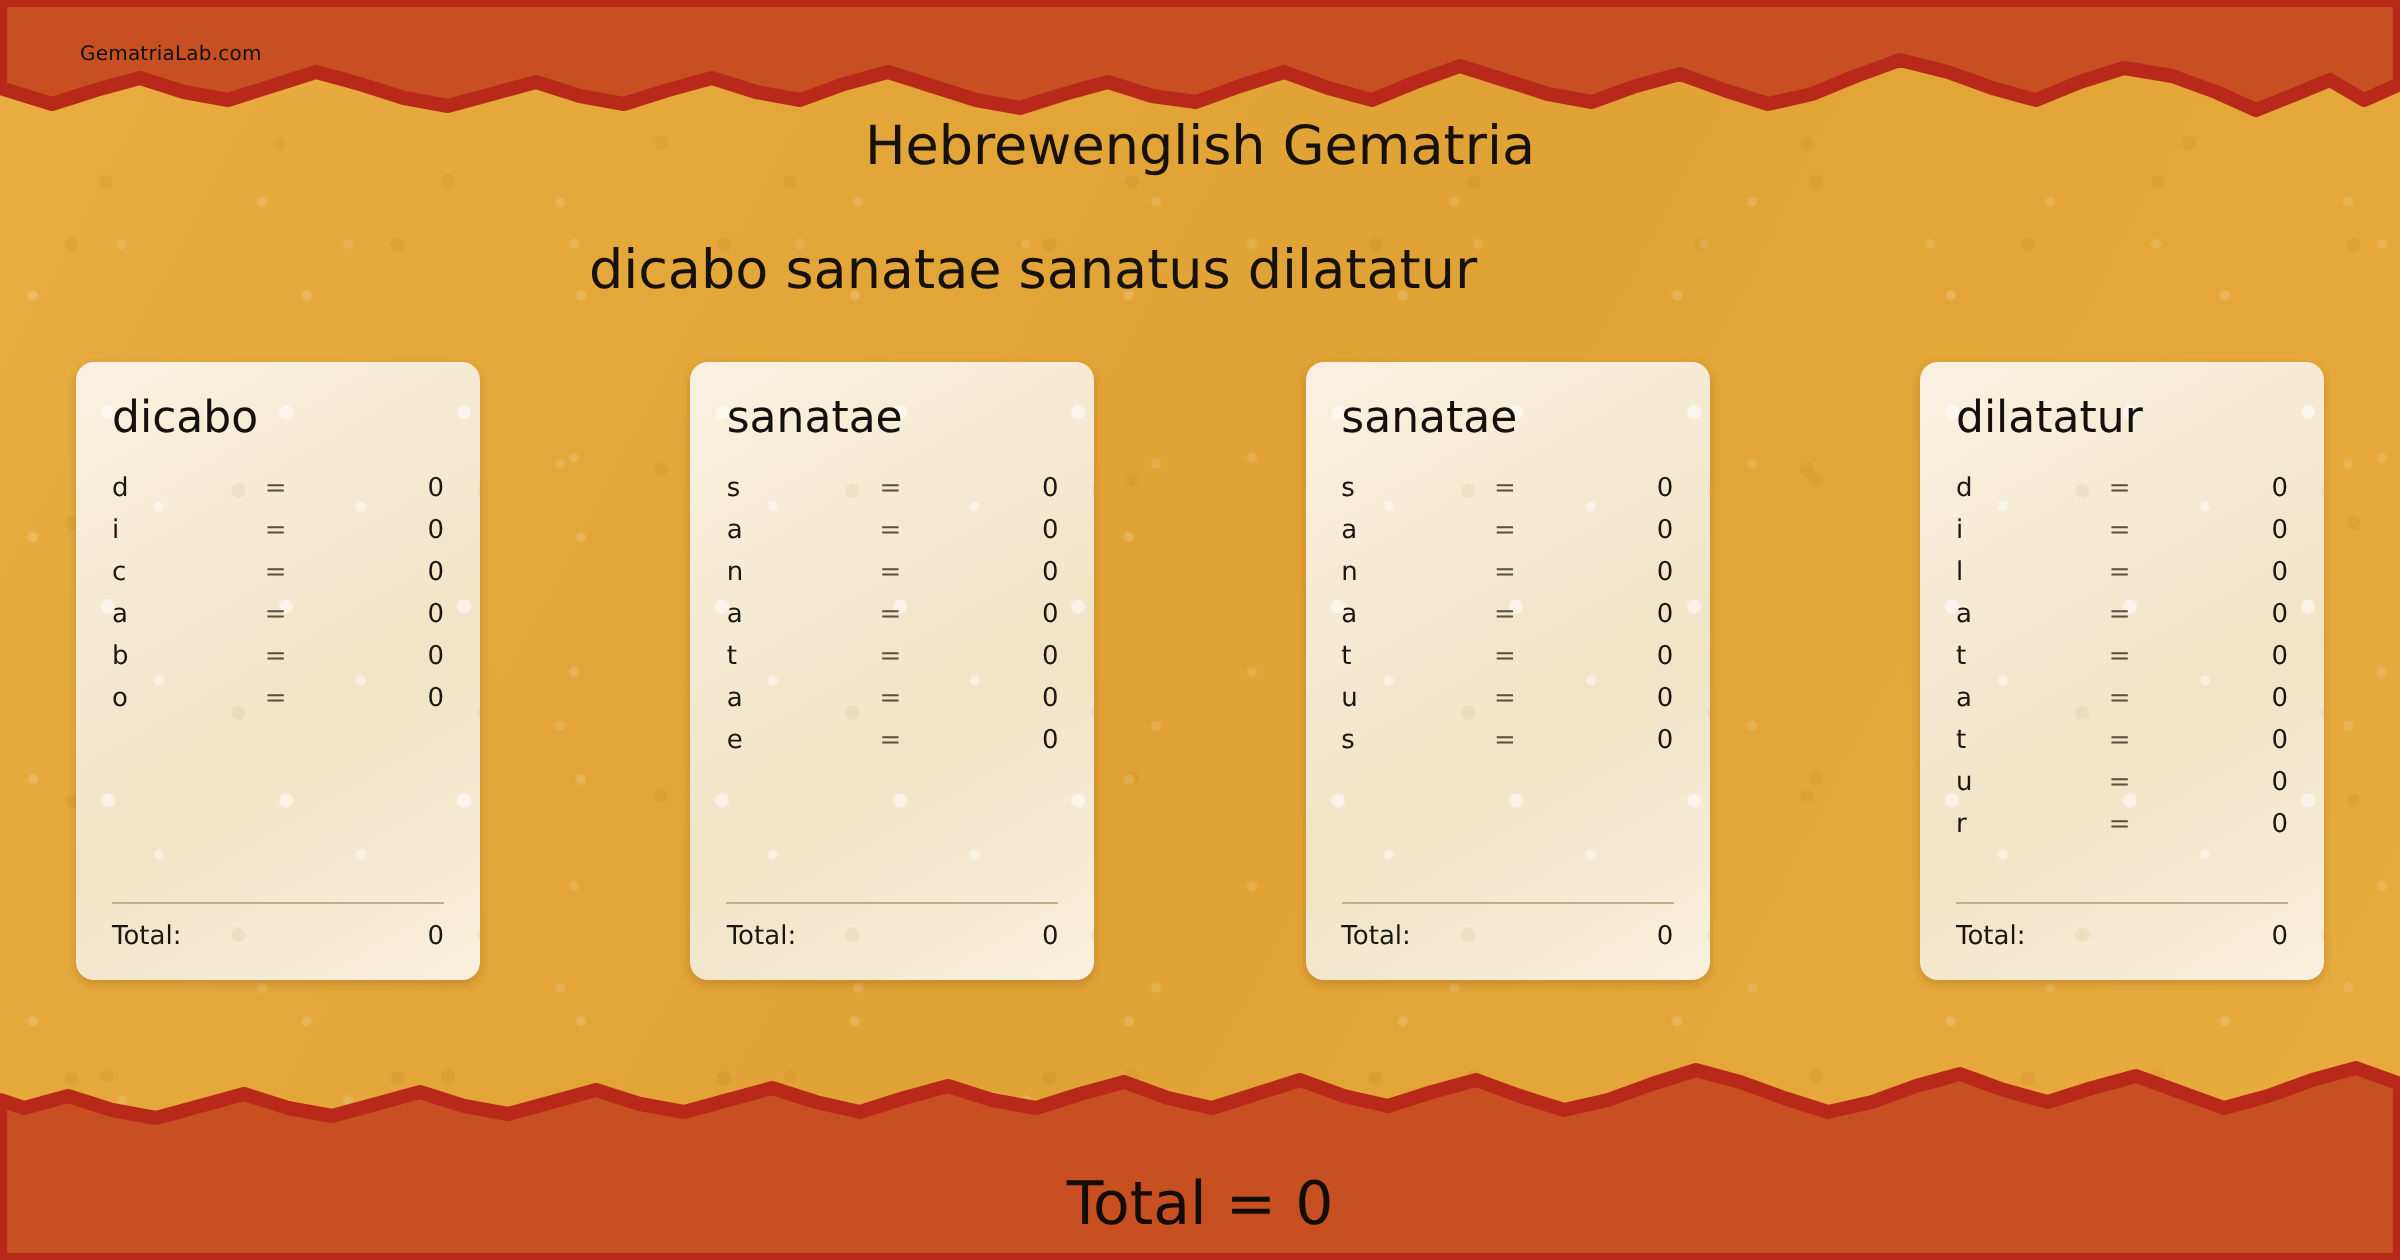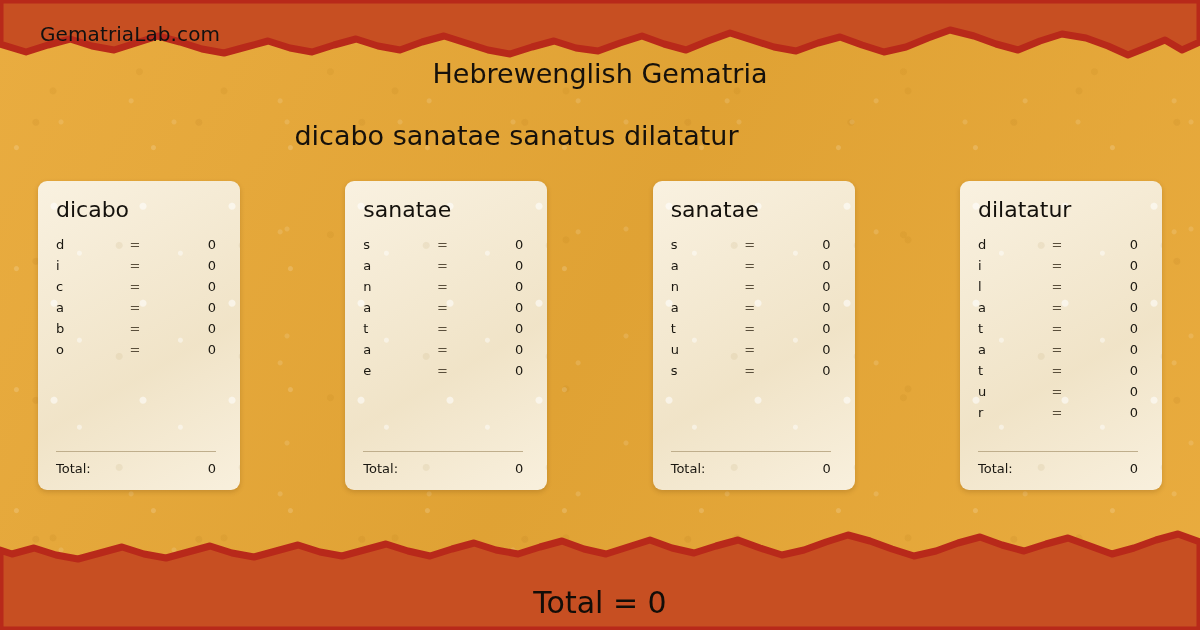--- a/index.html
+++ b/index.html
@@ -40,21 +40,21 @@
   }
   .band svg { display: block; }
   .band-top { top: 0; height: 80px; }
   .band-bottom { bottom: 0; height: 110px; }
 
   .logo {
     position: absolute;
     left: 40px;
     top: 22px;
     z-index: 6;
-    font-size: 20px;
+    font-size: 10px;
     color: #111111;
     letter-spacing: 0.1px;
     white-space: nowrap;
   }
 
   .headline {
     position: absolute;
     left: 0;
     top: 58px;
     width: 1200px;
@@ -86,21 +86,21 @@
     height: 309px;
     display: flex;
     justify-content: space-between;
     z-index: 4;
   }
 
   .card {
     width: 202px;
     height: 309px;
     box-sizing: border-box;
-    padding: 18px 24px 14px 18px;
+    padding: 18px 18px 14px 18px;
     border-radius: 9px;
     background-color: #f6ead0;
     background-image:
       radial-gradient(circle at 18% 26%, rgba(255,255,255,0.55) 0 3px, transparent 4px),
       radial-gradient(circle at 66% 58%, rgba(205,185,140,0.22) 0 3px, transparent 4px),
       radial-gradient(circle at 41% 83%, rgba(255,255,255,0.45) 0 2px, transparent 3px),
       linear-gradient(150deg, rgba(255,255,255,0.35) 0%, rgba(190,170,125,0.10) 60%, rgba(255,255,255,0.28) 100%);
     background-size: 89px 97px, 123px 111px, 101px 87px, 100% 100%;
     box-shadow: 0 2px 5px rgba(90,50,10,0.22);
     display: flex;

